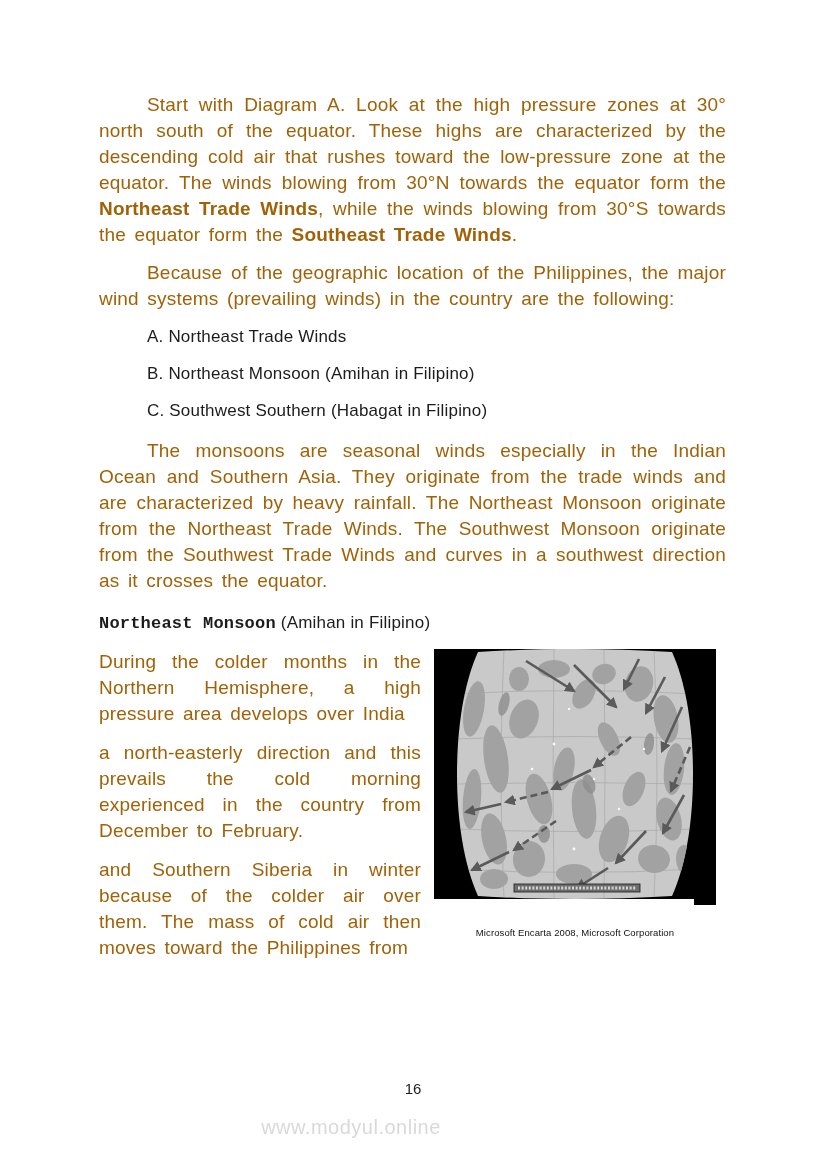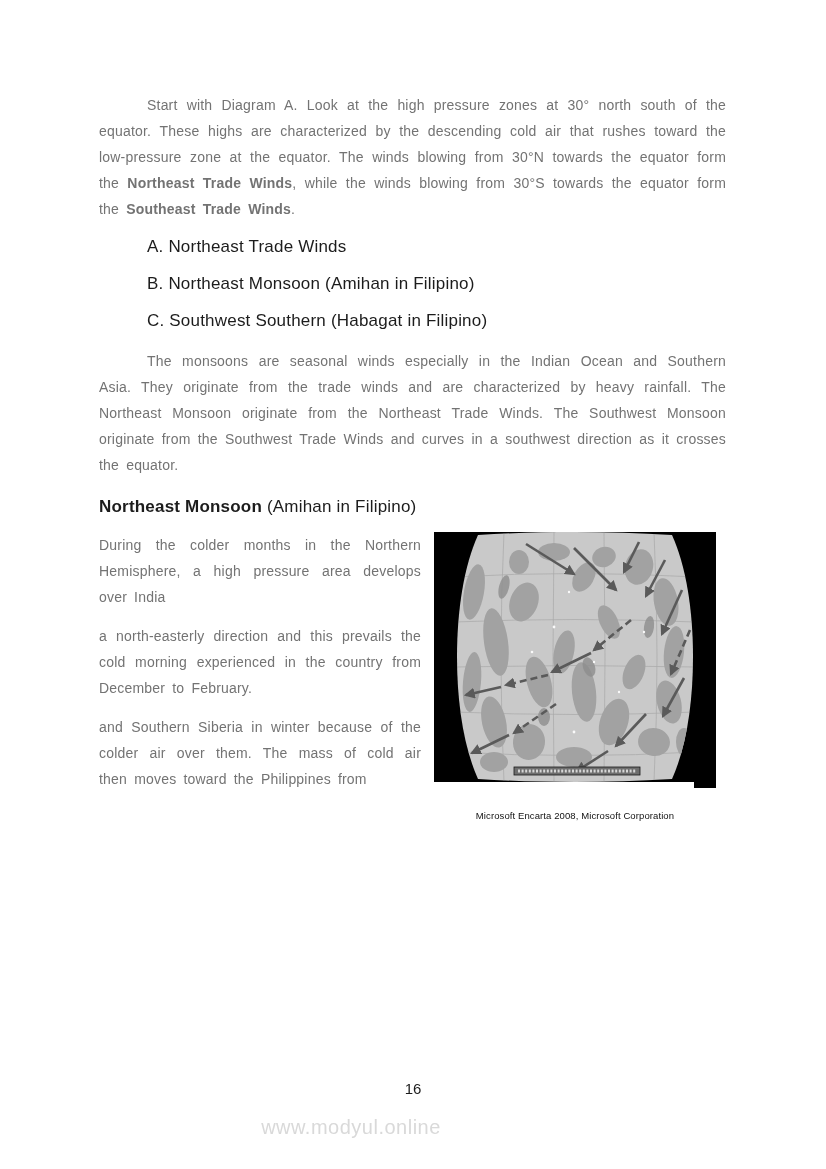--- a/index.html
+++ b/index.html
@@ -11,43 +11,43 @@
     font-family:"Liberation Sans",sans-serif;
     color:#1c1c1c;
   }
   .content{
     position:absolute;
     left:99px;top:92px;
     width:627px;
   }
   p.body{
     margin:0 0 12px 0;
-    font-size:14px;
+    font-size:19px;
     line-height:26px;
     letter-spacing:0.2px;
     word-spacing:3px;
     text-align:justify;
     text-indent:48px;
-    color:#737373;
+    color:#a16207;
   }
   p.body .b{font-weight:bold;}
   .wind-list{margin:2px 0 14px 0;}
   .wind-list .li{
     margin:0 0 11px 48px;
     font-size:17px;
     line-height:26px;
     letter-spacing:0.2px;
   }
   .heading{
     margin:16px 0 12px 0;
     font-size:17px;
     line-height:26px;
     letter-spacing:0.2px;
   }
-  .heading .b{font-weight:bold;}
+  .heading .b{font-weight:bold;font-family:Liberation Mono, monospace;}
   .columns{
     display:flex;
     gap:13px;
     margin-top:8px;
     align-items:flex-start;
   }
   .col-left{width:322px;flex:0 0 322px;}
   .col-left p.body{text-indent:0;margin-bottom:13px;}
   .col-right{flex:0 0 282px;width:282px;}
   figure{margin:0;padding:0;}
@@ -80,20 +80,21 @@
 </style>
 </head>
 <body>
 
 <div class="page">
 
   <div class="content">
 
     <p class="body"><span>Start with Diagram A. Look at the high pressure zones at 30° north south of the equator. These highs are characterized by the descending cold air that rushes toward the low-pressure zone at the equator. The winds blowing from 30°N towards the equator form the </span><span class="b">Northeast Trade Winds</span><span>, while the winds blowing from 30°S towards the equator form the </span><span class="b">Southeast Trade Winds</span><span>.</span></p>
 
+    <p class="body">Because of the geographic location of the Philippines, the major wind systems (prevailing winds) in the country are the following:</p>
 
     <div class="wind-list">
       <div class="li">A. Northeast Trade Winds</div>
       <div class="li">B. Northeast Monsoon (Amihan in Filipino)</div>
       <div class="li">C. Southwest Southern (Habagat in Filipino)</div>
     </div>
 
     <p class="body">The monsoons are seasonal winds especially in the Indian Ocean and Southern Asia. They originate from the trade winds and are characterized by heavy rainfall. The Northeast Monsoon originate from the Northeast Trade Winds. The Southwest Monsoon originate from the Southwest Trade Winds and curves in a southwest direction as it crosses the equator.</p>
 
     <div class="heading"><span class="b">Northeast Monsoon</span><span> (Amihan in Filipino)</span></div>

